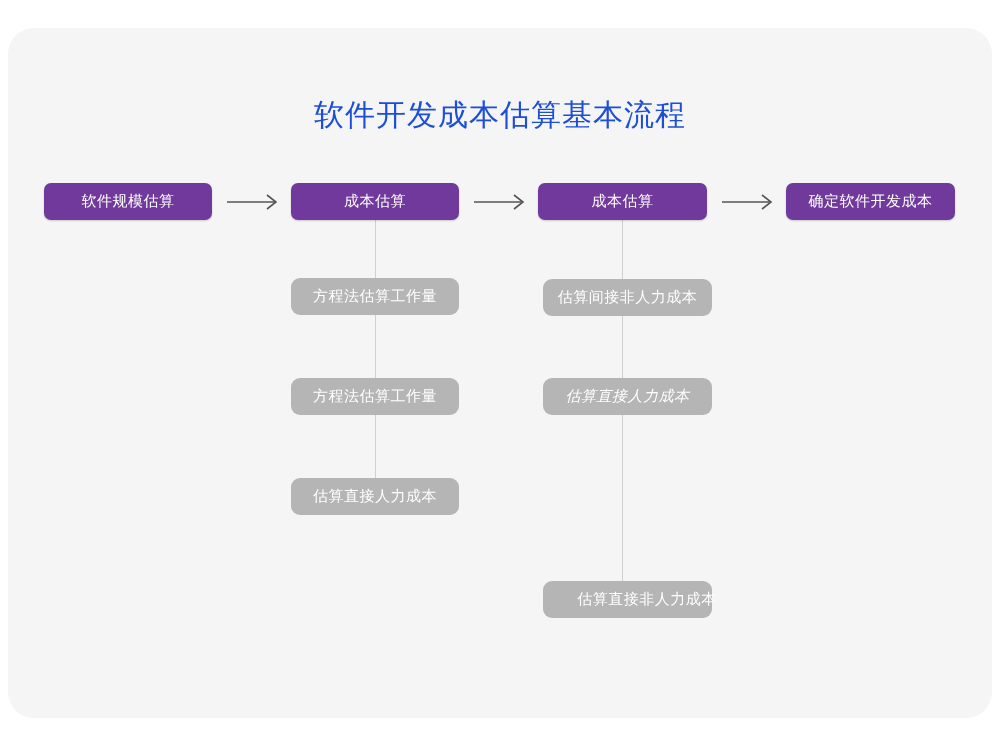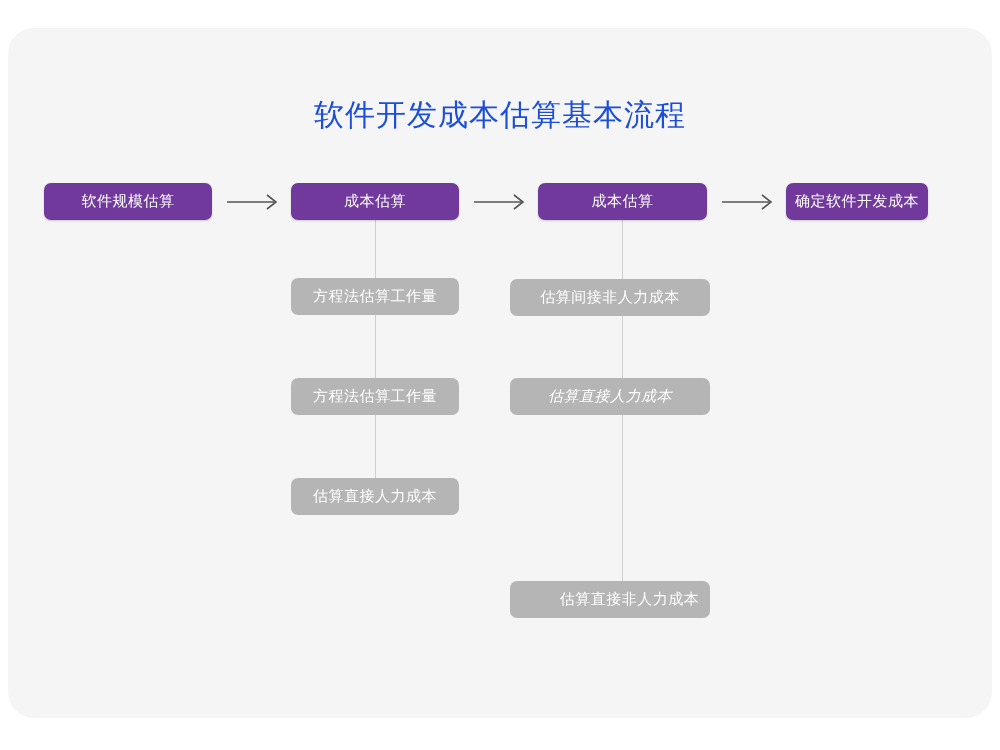--- a/index.html
+++ b/index.html
@@ -59,37 +59,38 @@
     letter-spacing: 0.5px;
   }
   .node.primary {
     background: #70399b;
     font-size: 15px;
     box-shadow: 0 1px 2px rgba(0,0,0,0.18);
   }
   .node.secondary {
     background: #b5b5b5;
     font-size: 15px;
+    border-radius: 9px;
   }
 
   
   .row1 { top: 183px; height: 37px; }
   #node-scale   { left: 44px;  width: 168px; }
   #node-work    { left: 291px; width: 168px; }
   #node-cost    { left: 538px; width: 169px; }
-  #node-final   { left: 786px; width: 142px; }
+  #node-final   { left: 786px; width: 169px; }
 
   
   .colA { left: 291px; width: 168px; height: 37px; }
   #nodeA1 { top: 278px; }
   #nodeA2 { top: 378px; }
   #nodeA3 { top: 478px; }
 
   
-  .colB { left: 510px; width: 200px; height: 37px; }
+  .colB { left: 543px; width: 169px; height: 37px; }
   #nodeB1 { top: 279px; }
   #nodeB2 { top: 378px; font-style: italic; }
   #nodeB3 { top: 478px; }
   #nodeB4 { top: 581px; padding-left: 39px; }
 
   
   .vline {
     position: absolute;
     width: 1px;
     background: #cfcfcf;

